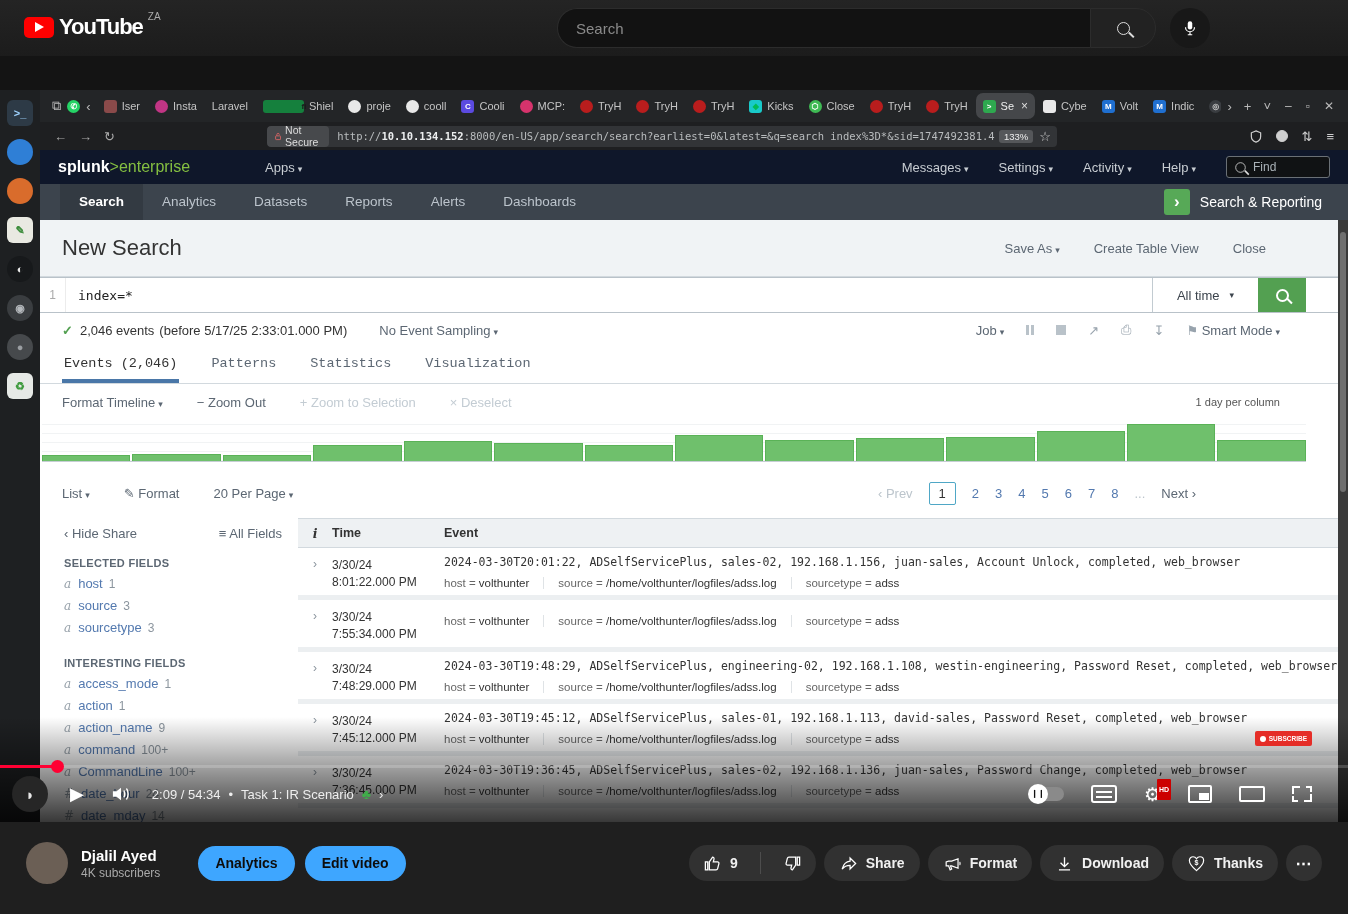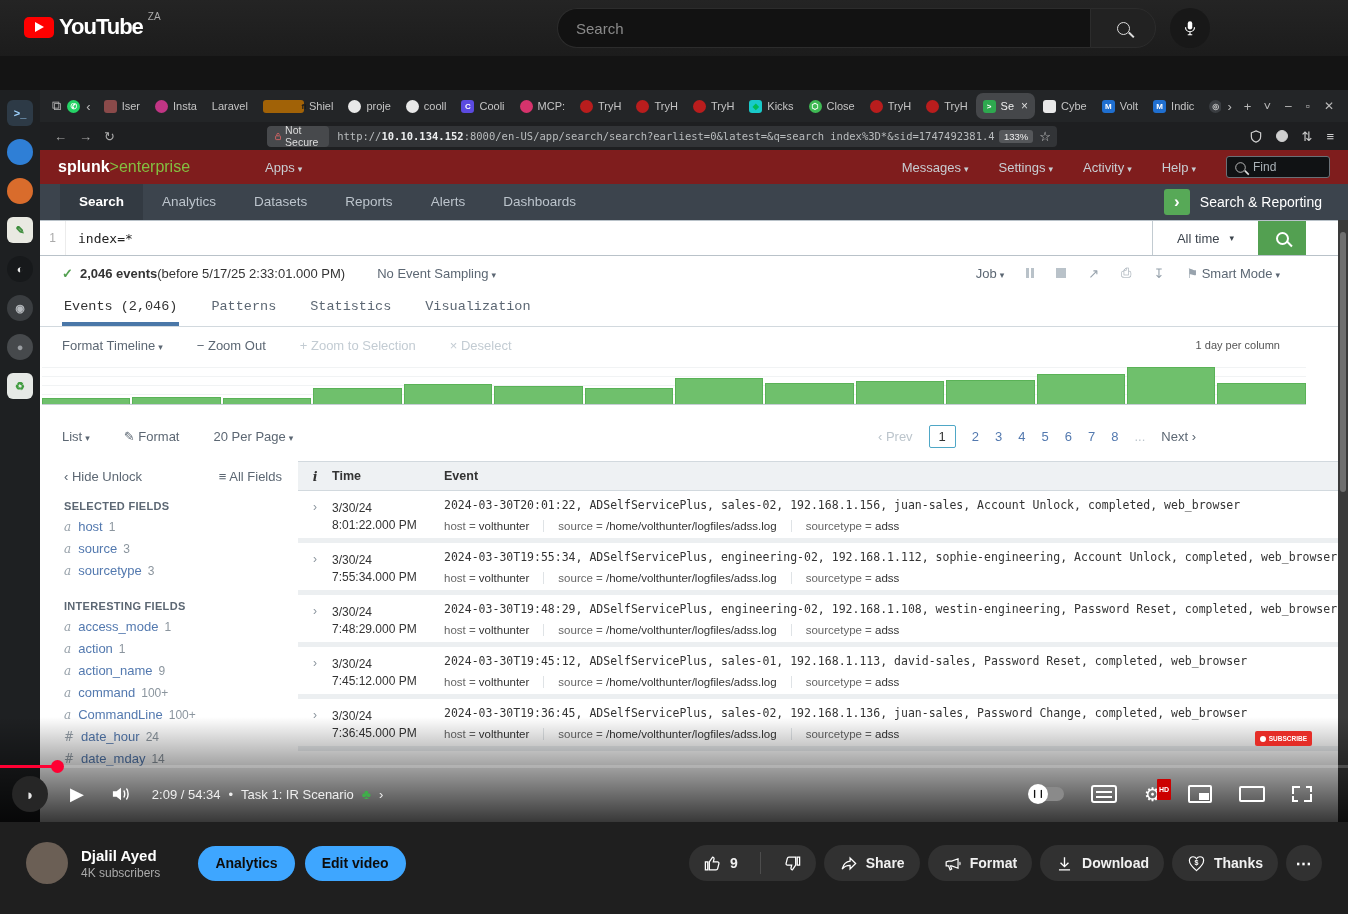--- a/index.html
+++ b/index.html
@@ -63,21 +63,21 @@
   .notsec { background:#47494c; color:#ddd; font-size:10.5px; height:100%; display:flex;
     align-items:center; gap:4px; padding:0 8px; border-radius:4px; }
   .urltext { font-family:"DejaVu Sans Mono", monospace; font-size:10.5px; color:#b9bcbe;
     padding-left:8px; white-space:nowrap; overflow:hidden;}
   .urltext b { color:#eceeef; }
   .zoombadge { background:#55575a; color:#eee; font-size:9.5px; padding:1px 5px; border-radius:3px; margin-left:4px;}
   .url-right { margin-left:auto; display:flex; gap:14px; align-items:center; color:#cfcfcf;}
   .url-circ { width:12px; height:12px; border:1.4px solid #cfcfcf; border-radius:50%; }
 
   
-  .sp-top { height:34px; background:#7f1d1d; display:flex; align-items:center;
+  .sp-top { height:34px; background:#0f172a; display:flex; align-items:center;
     color:#c8cdd2; font-size:13px; flex:none; padding:0 18px;}
   .sp-brand { font-size:16px; font-weight:700; color:#fff;}
   .sp-brand span { color:#84bf41; font-weight:400;}
   .sp-apps { margin-left:75px;}
   .sp-topright { margin-left:auto; display:flex; align-items:center; gap:30px;}
   .findbox { width:104px; height:22px; background:#101214; border:1px solid #6a7076; border-radius:3px;
     display:flex; align-items:center; gap:6px; padding:0 7px; color:#aab2b8; font-size:12px;}
   .caret { font-size:9px; margin-left:3px;}
 
   .sp-appbar { height:36px; background:#3c444d; display:flex; align-items:center;
@@ -104,21 +104,21 @@
     font-family:"DejaVu Sans Mono", monospace; font-size:13px; color:#222;}
   .alltime { width:106px; border-left:1px solid #c2cbd1; display:flex; align-items:center;
     justify-content:center; gap:7px; font-size:13px; color:#3c444d;}
   .searchbtn { width:48px; background:#53a051; display:flex; align-items:center; justify-content:center; margin-right:42px;}
   .magw { width:13px; height:13px; border:2px solid #fff; border-radius:50%; position:relative;}
   .magw::after { content:""; position:absolute; width:7px; height:2px; background:#fff;
     transform:rotate(45deg); right:-6px; bottom:-2px;}
 
   .status-row { height:34px; display:flex; align-items:center; padding:0 22px; font-size:13px; color:#333;}
   .chk { color:#53a051; font-weight:700; margin-right:7px;}
-  .ev-bold { font-weight:700; }
+  .ev-bold { font-weight:400; margin-right:5px;}
   .sampling { margin-left:32px; color:#5c6773;}
   .status-right { margin-left:auto; display:flex; align-items:center; gap:22px; color:#5c6773; margin-right:46px;}
   .gico { color:#98a3ad; font-size:13px;}
   .pausebars { display:inline-flex; gap:2px;}
   .pausebars i { width:3px; height:10px; background:#b9c2c9;}
   .stopsq { width:10px; height:10px; background:#b9c2c9; display:inline-block;}
 
   .sp-tabs { height:37px; border-bottom:1px solid #d2d9de; display:flex; padding-left:22px;
     font-size:13.5px; color:#5c6773;}
   .sp-tab { display:flex; align-items:center; margin-right:30px; border-bottom:4px solid transparent; padding:0 2px;font-family:Liberation Mono, monospace;}
@@ -275,21 +275,21 @@
             <span class="tablabel">Iser</span>
           </div>
           <div class="tab">
             <span class="tabicon round" style="background: rgb(193, 53, 132); color: rgb(255, 255, 255);"></span>
             <span class="tablabel">Insta</span>
           </div>
           <div class="tab">
             <span class="tablabel">Laravel</span>
           </div>
           <div class="tab">
-            <span class="tabicon" style="background: #a16207; color: rgb(26, 26, 26); padding-left: 41px;">fi</span>
+            <span class="tabicon" style="background: #15803d; color: rgb(26, 26, 26); padding-left: 41px;">fi</span>
             <span class="tablabel">Shiel</span>
           </div>
           <div class="tab">
             <span class="tabicon round" style="background: rgb(232, 232, 232); color: rgb(34, 34, 34);"></span>
             <span class="tablabel">proje</span>
           </div>
           <div class="tab">
             <span class="tabicon round" style="background: rgb(232, 232, 232); color: rgb(34, 34, 34);"></span>
             <span class="tablabel">cooll</span>
           </div>
@@ -409,20 +409,28 @@
       <span class="sp-nav-item">Reports</span>
       <span class="sp-nav-item">Alerts</span>
       <span class="sp-nav-item">Dashboards</span>
       <span class="sp-appctx">
         <span class="sp-appicon">›</span>
         <span>Search &amp; Reporting</span>
       </span>
     </div>
 
     <div class="sp-content">
+      <div class="band-title">
+        <h1>New Search</h1>
+        <span class="band-actions">
+          <span><span>Save As</span><span class="caret">▾</span></span>
+          <span>Create Table View</span>
+          <span>Close</span>
+        </span>
+      </div>
 
       <div class="search-row">
         <span class="lineno">1</span>
         <span class="query">index=*</span>
         <span class="alltime">
             <span>All time</span>
             <span class="caret">▾</span>
           </span>
         <span class="searchbtn">
             <span class="magw"></span>
@@ -495,21 +503,21 @@
             <span class="pg">7</span>
             <span class="pg">8</span>
             <span class="dim">...</span>
             <span class="next">Next ›</span>
           </span>
       </div>
 
       <div class="sp-main">
         <div class="fields">
           <div class="f-head">
-            <span>‹ <span>Hide Unlock</span></span>
+            <span>‹ <span>Hide Share</span></span>
             <span>≡ <span>All Fields</span></span>
           </div>
           <div class="f-sect">SELECTED FIELDS</div>
           <div id="fsel">
               <div class="f-item"><span class="pre">a</span><span>host</span><span class="cnt">1</span></div>
               <div class="f-item"><span class="pre">a</span><span>source</span><span class="cnt">3</span></div>
               <div class="f-item"><span class="pre">a</span><span>sourcetype</span><span class="cnt">3</span></div>
             </div>
           <div class="f-sect" style="margin-top:22px">INTERESTING FIELDS</div>
           <div id="fint">
@@ -544,21 +552,20 @@
                   </div>
                 </div>
               </div>
               <div class="erow">
                 <span class="ecar">›</span>
                 <span class="etime">
                   <div>3/30/24</div>
                   <div>7:55:34.000 PM</div>
                 </span>
                 <div class="edata">
-                  <div class="eraw">2024-03-30T19:55:34, ADSelfServicePlus, engineering-02, 192.168.1.112, sophie-engineering, Account Unlock, completed, web_browser</div>
                   <div class="emeta">
                     <span class="mi"><span>host = </span><span class="v">volthunter</span></span>
                     <span class="mi"><span>source = </span><span class="v">/home/volthunter/logfiles/adss.log</span></span>
                     <span class="mi"><span>sourcetype = </span><span class="v">adss</span></span>
                   </div>
                 </div>
               </div>
               <div class="erow">
                 <span class="ecar">›</span>
                 <span class="etime">

